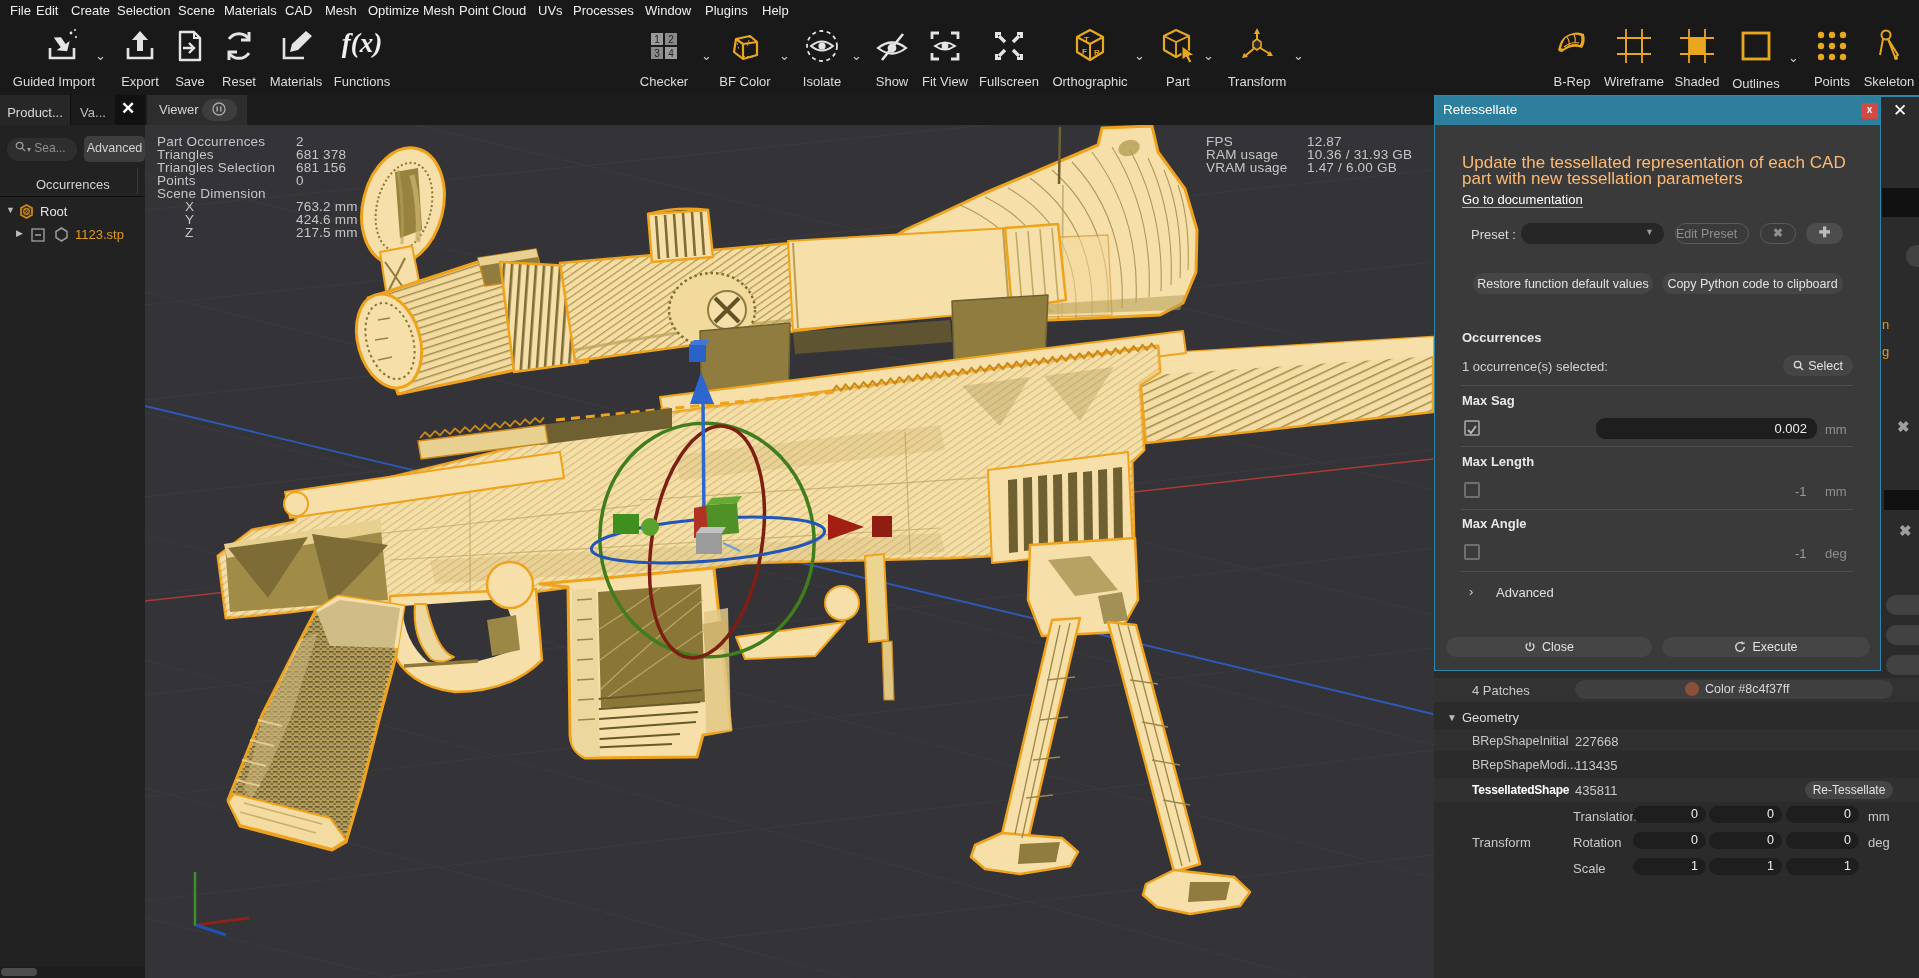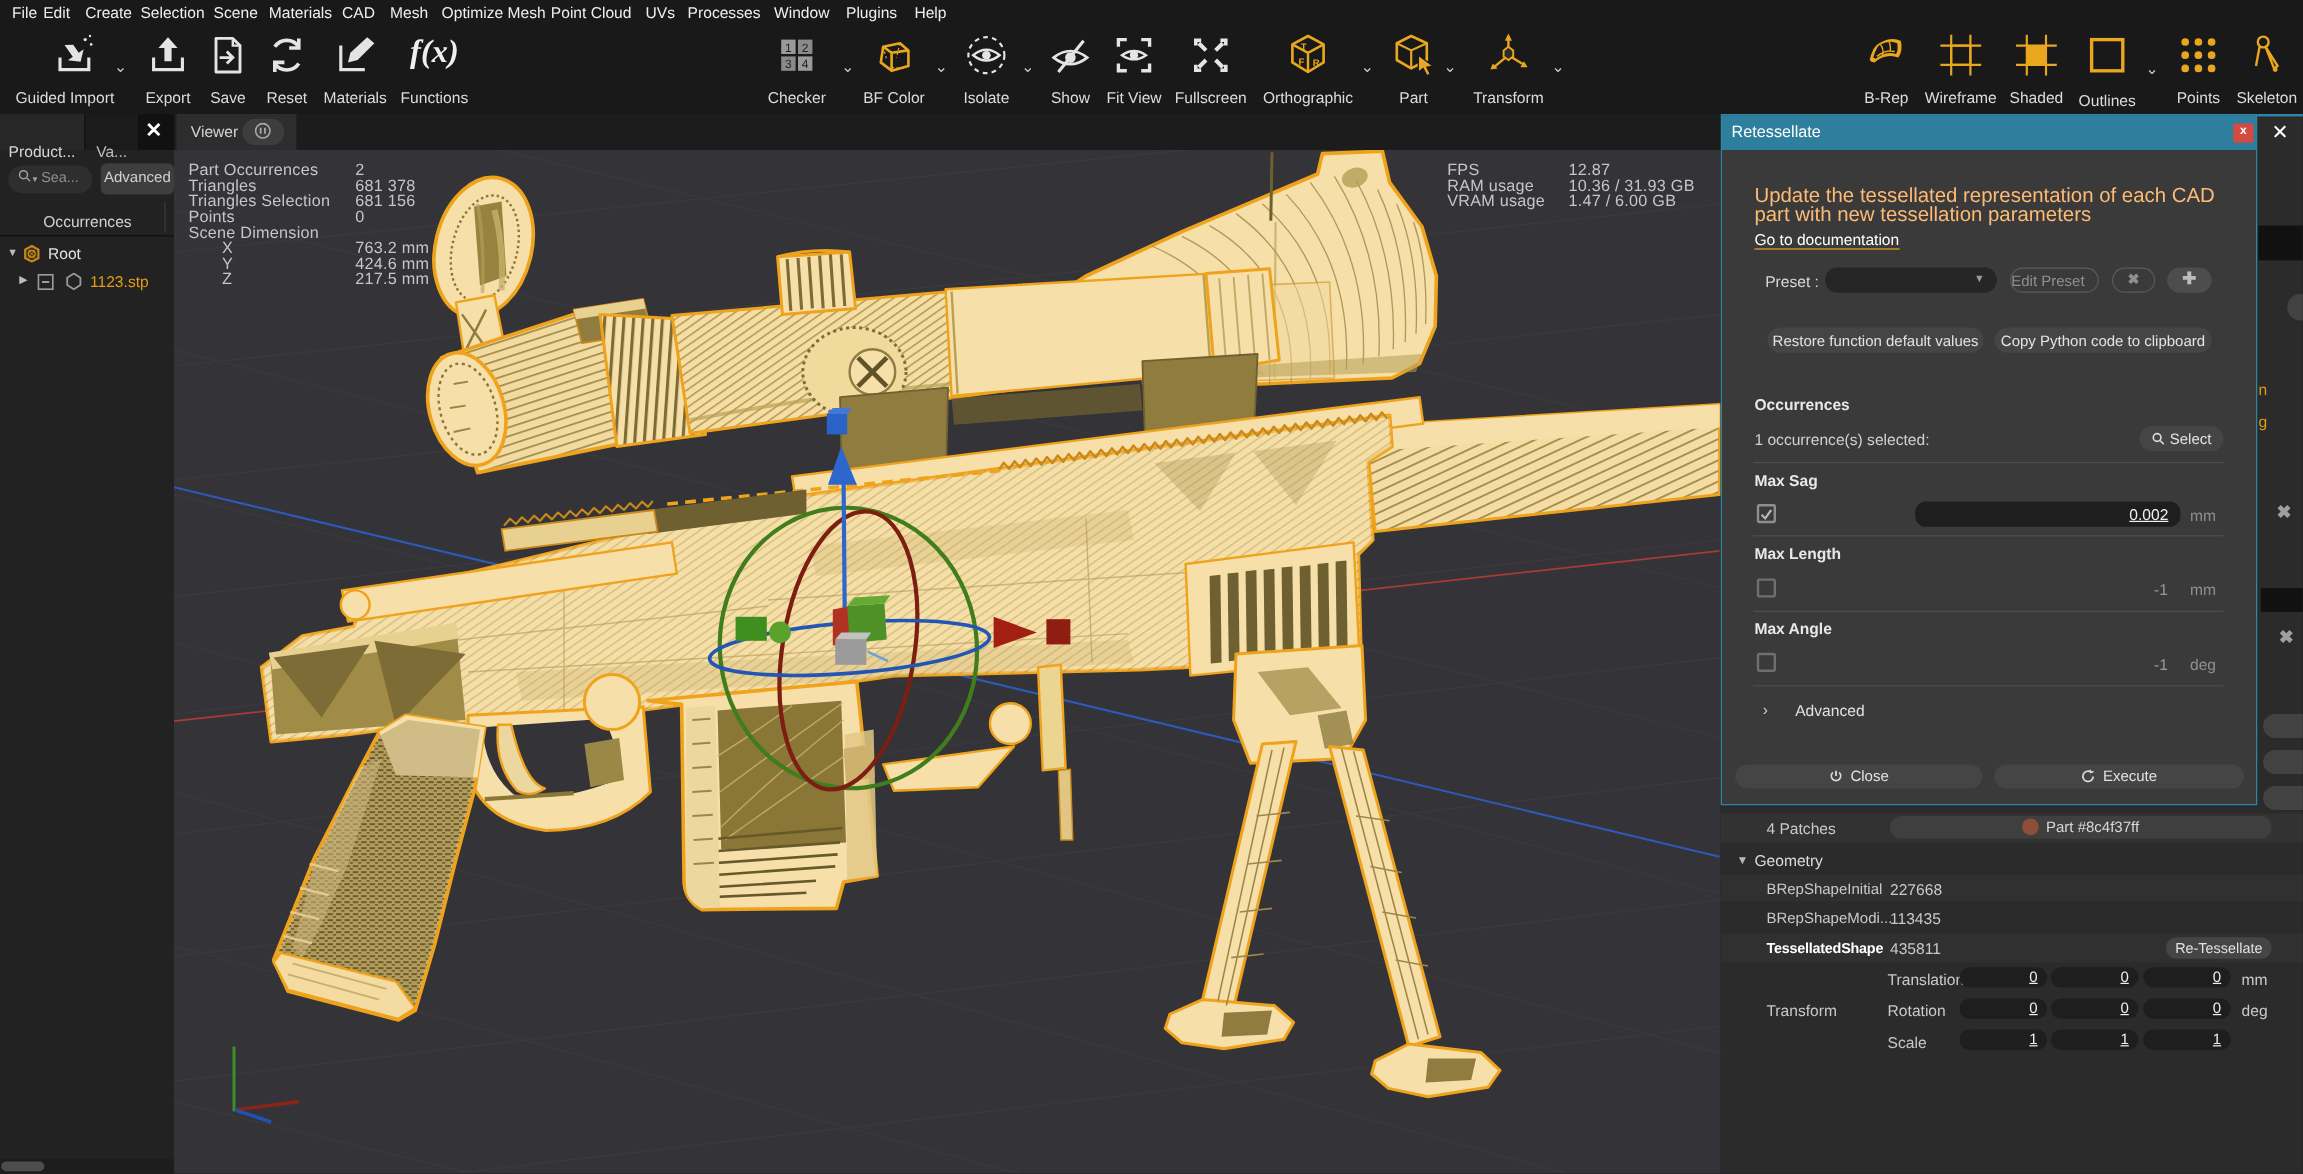--- a/index.html
+++ b/index.html
@@ -7,33 +7,33 @@
   font-family:"Liberation Sans", sans-serif; }
 #menubar { position:absolute; left:0; top:0; width:1919px; height:20px; background:#191919; }
 #menubar span { position:absolute; top:3px; font-size:13px; color:#efefef; }
 #toolbar { position:absolute; left:0; top:20px; width:1919px; height:75px; background:#191919; }
 .tbi { position:absolute; text-align:center; }
 .tbi .lab { position:absolute; top:48px; width:200px; left:50%; transform:translateX(-50%);
   font-size:13px; color:#dcdcdc; text-align:center; }
 .chev { position:absolute; color:#cccccc; font-size:13px; }
 #leftpanel { position:absolute; left:0; top:95px; width:145px; height:883px; background:#222223; }
 #lp-tabs { position:absolute; left:0; top:0; width:145px; height:30px; background:#111111; }
-.lptab { position:absolute; top:0; height:30px; font-size:13px; color:#d8d8d8; padding-top:24px; text-align:center; }
+.lptab { position:absolute; top:0; height:30px; font-size:13px; color:#d8d8d8; padding-top:10px; text-align:center; }
 #viewerbar { position:absolute; left:145px; top:95px; width:1289px; height:30px; background:#1c1c1c; }
 #viewport { position:absolute; left:145px; top:125px; width:1289px; height:853px; background:#333338; overflow:hidden; }
 .ovl { position:absolute; font-size:13.5px; color:#c6c6c6; letter-spacing:0.2px; }
 #rightpanel { position:absolute; left:1434px; top:95px; width:485px; height:883px; background:#2b2b2b; }
 #dialog { position:absolute; left:1434px; top:95px; width:447px; height:576px; background:#3a3a3b;
   border:1px solid #2e86a8; }
 #dlg-title { position:absolute; left:0; top:0; width:445px; height:29px; background:#2e7f9d;
   color:#ffffff; font-size:13.5px; padding:6px 0 0 8px; }
 .pill { position:absolute; background:#454545; border-radius:11px; color:#e2e2e2;
   font-size:12.5px; text-align:center; }
 .dark-pill { position:absolute; background:#1e1e1e; border-radius:9px; color:#f0f0f0;
-  font-size:12.5px; text-align:right;text-decoration:underline; }
+  font-size:12.5px; text-align:right; }
 .plabel { position:absolute; font-size:13px; color:#c9c9c9; }
 .sep { position:absolute; height:1px; background:#4e4e4e; }
 </style>
 </head>
 <body>
 <div id="menubar">
 <span style="left:10px">File</span>
     <span style="left:36px">Edit</span>
     <span style="left:71px">Create</span>
     <span style="left:117px">Selection</span>
@@ -532,21 +532,21 @@
 <div style="position:absolute;left:450px;top:395px;width:35px;height:20px;background:#111111"></div>
 <div style="position:absolute;left:465px;top:427px;color:#9f9f9f;font-size:15px;font-weight:bold">✖</div>
 <div style="position:absolute;left:452px;top:500px;width:33px;height:20px;background:#424242;border-radius:10px 0 0 10px"></div>
 <div style="position:absolute;left:452px;top:530px;width:33px;height:20px;background:#424242;border-radius:10px 0 0 10px"></div>
 <div style="position:absolute;left:452px;top:560px;width:33px;height:20px;background:#424242;border-radius:10px 0 0 10px"></div>
 
 <div style="position:absolute;left:0;top:583px;width:485px;height:24px;background:#323232"></div>
 <div class="plabel" style="left:38px;top:588px">4 Patches</div>
 <div style="position:absolute;left:141px;top:585px;width:318px;height:19px;background:#3f3f3f;border-radius:10px">
 <span style="position:absolute;left:110px;top:2px;width:14px;height:14px;background:#8c4f37;border-radius:7px"></span>
-<span style="position:absolute;left:130px;top:2px;color:#d8d8d8;font-size:12.5px">Part #8c4f37ff</span>
+<span style="position:absolute;left:130px;top:2px;color:#d8d8d8;font-size:12.5px">Color #8c4f37ff</span>
 </div>
 <div style="position:absolute;left:13px;top:617px;color:#b8b8b8;font-size:10px">▼</div>
 <div class="plabel" style="left:28px;top:615px;color:#dcdcdc">Geometry</div>
 <div style="position:absolute;left:0;top:634px;width:485px;height:22px;background:#303030"></div>
 <div class="plabel" style="left:38px;top:639px;font-size:12.5px">BRepShapeInitial</div>
 <div class="plabel" style="left:141px;top:639px">227668</div>
 <div class="plabel" style="left:38px;top:663px;font-size:12.5px">BRepShapeModi...</div>
 <div class="plabel" style="left:141px;top:663px">113435</div>
 <div style="position:absolute;left:0;top:683px;width:485px;height:24px;background:#303030"></div>
 <div class="plabel" style="left:38px;top:688px;color:#ffffff;font-weight:bold;font-size:12px;letter-spacing:-0.2px">TessellatedShape</div>

